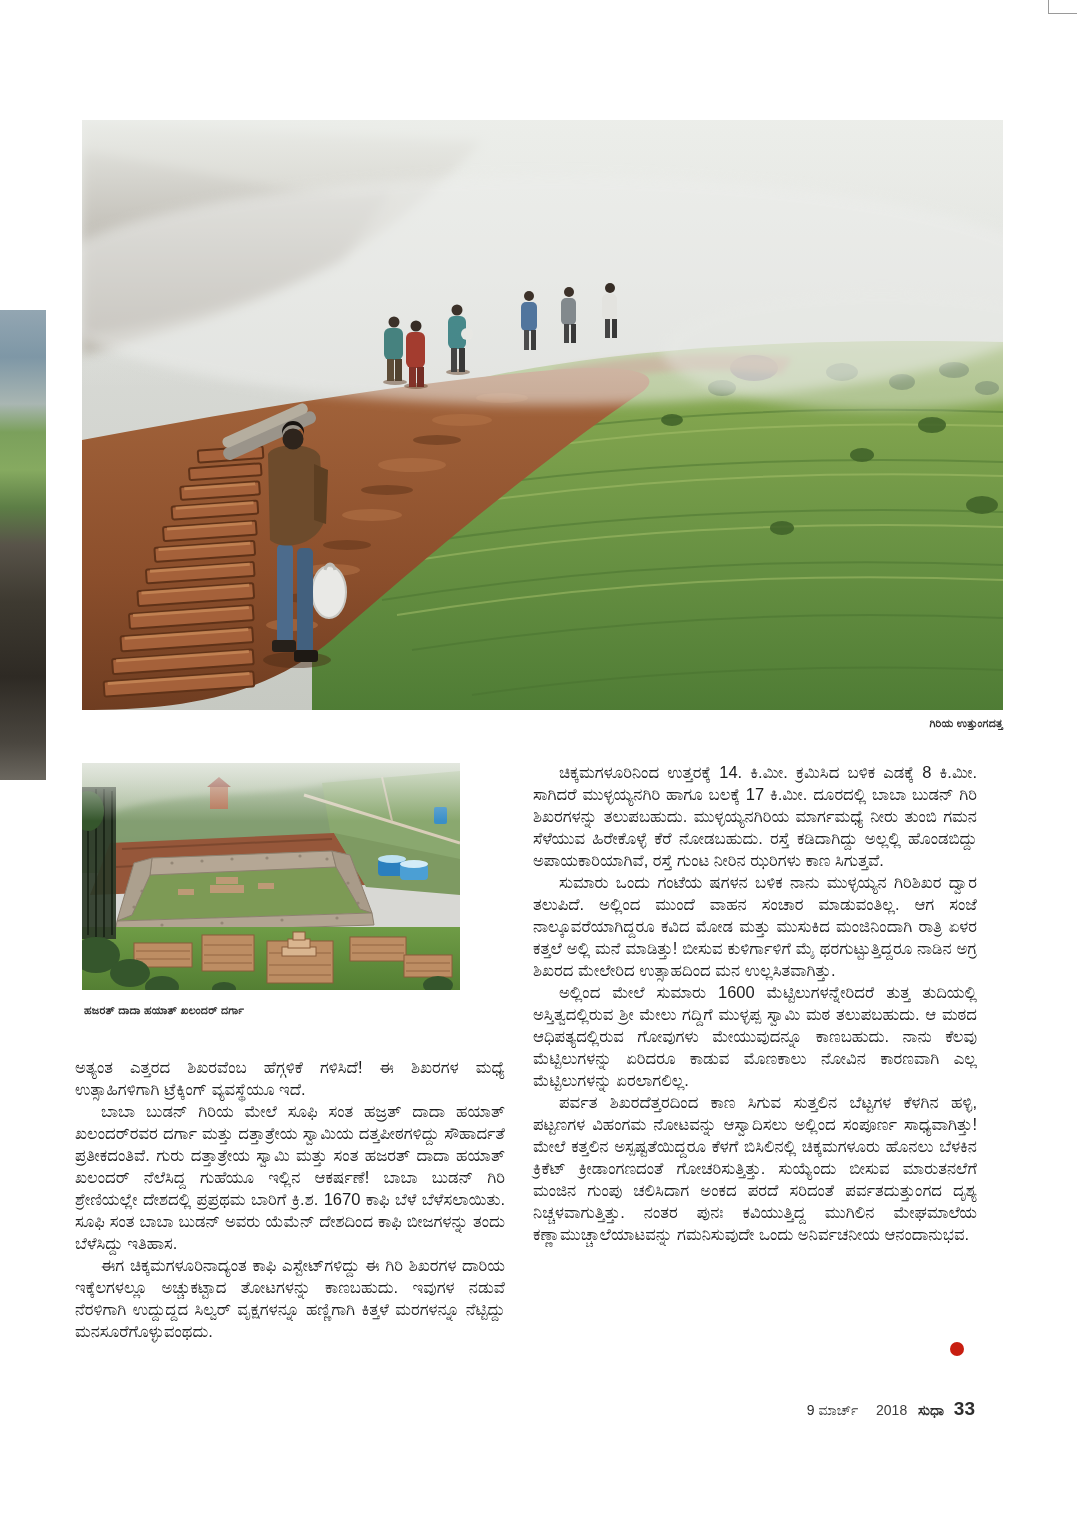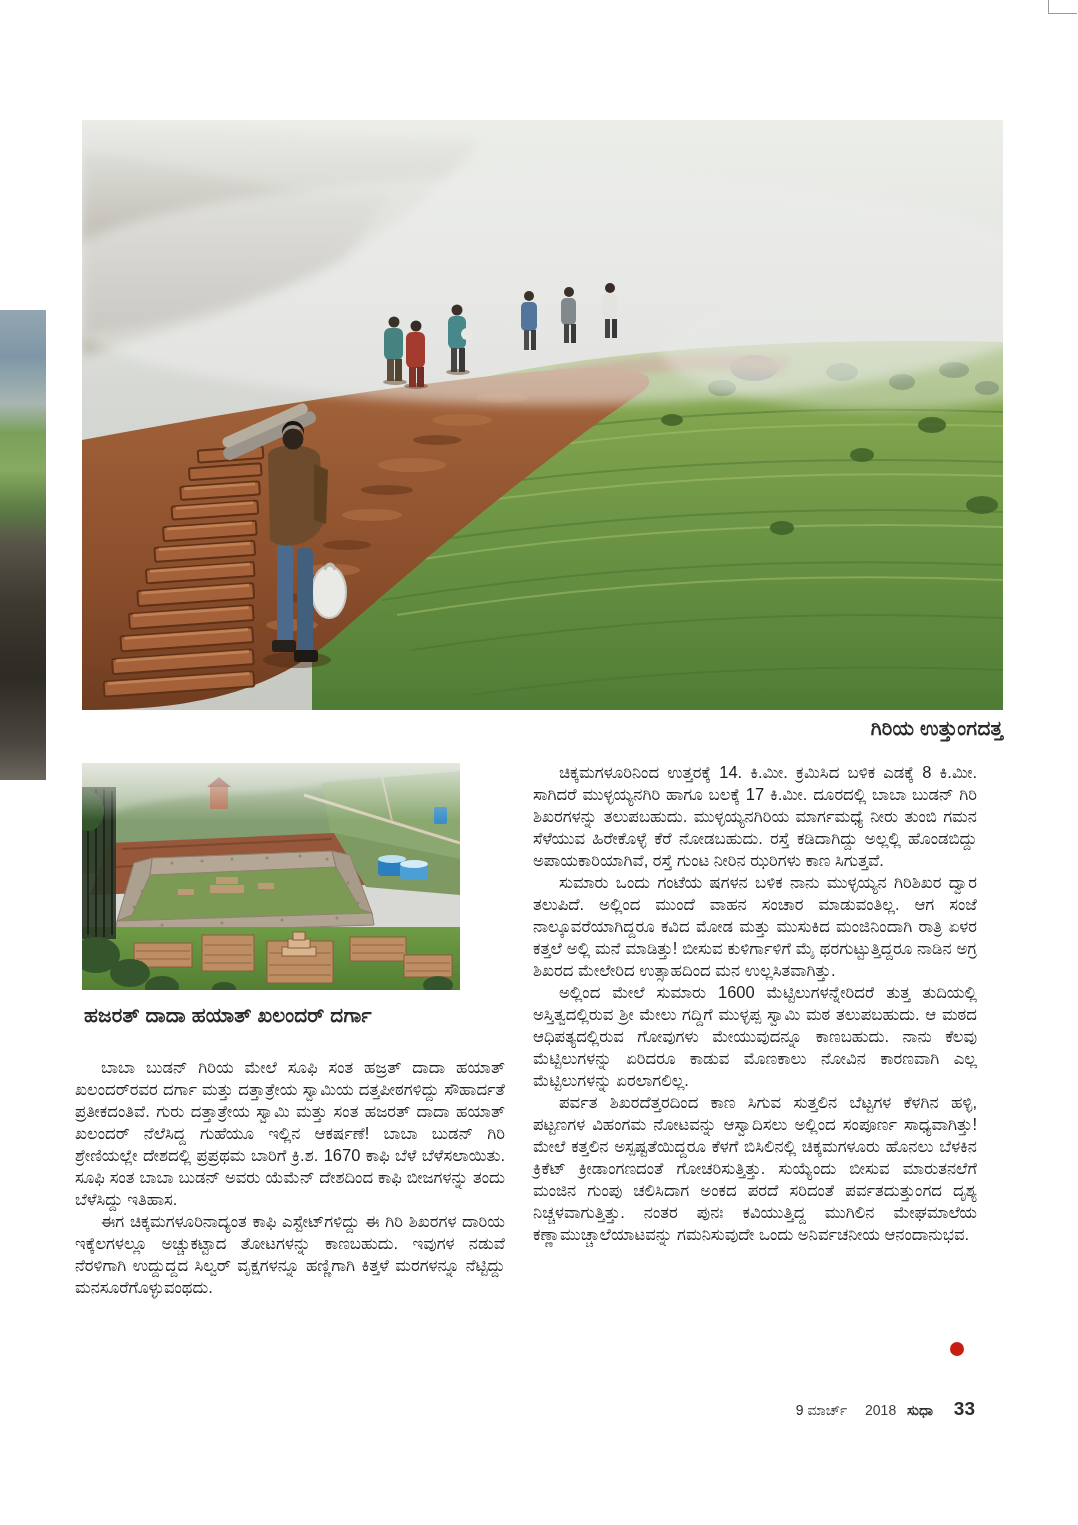--- a/index.html
+++ b/index.html
@@ -13,37 +13,37 @@
   
   .edge-sliver{position:absolute;left:0;top:310px;width:46px;height:470px;
     background:linear-gradient(to bottom,
       #93a6b2 0%, #7e97a6 10%, #a9b6b2 20%, #7ba05c 26%, #86aa60 34%,
       #5d7e46 42%, #585349 50%, #3e3a31 62%, #2e2a24 78%, #4a463f 92%, #6b675f 100%);
     border-right:2px solid #fff;}
   
   .photo{position:absolute;overflow:hidden;background:#d8d8d4;}
   .photo-main{left:82px;top:120px;width:921px;height:590px;}
   .photo-dargah{left:82px;top:763px;width:378px;height:227px;}
-  .caption{position:absolute;font-size:20px;font-weight:700;color:#2a2a2a;letter-spacing:.2px;}
+  .caption{position:absolute;font-size:11px;font-weight:700;color:#2a2a2a;letter-spacing:.2px;}
   .caption-main{left:603px;top:717px;width:400px;text-align:right;}
   .caption-dargah{left:84px;top:1004px;width:420px;text-align:left;}
   
   .col{position:absolute;font-size:16.5px;line-height:22px;text-align:justify;color:#1c1c1c;}
   .col-left{left:75px;top:1056px;width:430px;}
   .col-right{left:533px;top:761px;width:444px;}
   .col p{margin:0;}
   .col p.indent{text-indent:26px;}
   .end-dot{position:absolute;left:950px;top:1342px;width:14px;height:14px;border-radius:50%;
     background:#c81e10;}
   
   .footer{position:absolute;top:1398px;right:103px;font-size:14px;color:#2d2d2d;white-space:nowrap;}
   .footer .f-date{font-weight:400;}
   .footer .f-year{font-weight:400;color:#3c3c3c;margin-left:14px;}
   .footer .f-brand{font-weight:700;margin-left:7px;}
-  .footer .f-page{font-weight:700;font-size:19px;margin-left:17px;}
+  .footer .f-page{font-weight:700;font-size:19px;margin-left:6px;}
 </style>
 </head>
 <body>
 
 <div class="page">
 
   <div class="corner-mark"></div>
   <div class="edge-sliver"></div>
 
   <div class="photo photo-main">
@@ -333,20 +333,21 @@
           <ellipse cx="356" cy="222" rx="15" ry="9"></ellipse>
         <ellipse cx="142" cy="226" rx="12" ry="7"></ellipse>
           <ellipse cx="6" cy="48" rx="16" ry="20"></ellipse>
       </g>
       <rect x="0" y="0" width="378" height="58" fill="url(#mistS)"></rect>
     </svg>
   </div>
   <div class="caption caption-dargah">ಹಜರತ್ ದಾದಾ ಹಯಾತ್ ಖಲಂದರ್ ದರ್ಗಾ</div>
 
   <div class="col col-left">
+    <p>ಅತ್ಯಂತ ಎತ್ತರದ ಶಿಖರವೆಂಬ ಹೆಗ್ಗಳಿಕೆ ಗಳಿಸಿದೆ! ಈ ಶಿಖರಗಳ ಮಧ್ಯೆ ಉತ್ಸಾಹಿಗಳಿಗಾಗಿ ಟ್ರೆಕ್ಕಿಂಗ್ ವ್ಯವಸ್ಥೆಯೂ ಇದೆ.</p>
     <p class="indent">ಬಾಬಾ ಬುಡನ್ ಗಿರಿಯ ಮೇಲೆ ಸೂಫಿ ಸಂತ ಹಜ್ರತ್ ದಾದಾ ಹಯಾತ್ ಖಲಂದರ್‌ರವರ ದರ್ಗಾ ಮತ್ತು ದತ್ತಾತ್ರೇಯ ಸ್ವಾಮಿಯ ದತ್ತಪೀಠಗಳಿದ್ದು ಸೌಹಾರ್ದತೆ ಪ್ರತೀಕದಂತಿವೆ. ಗುರು ದತ್ತಾತ್ರೇಯ ಸ್ವಾಮಿ ಮತ್ತು ಸಂತ ಹಜರತ್ ದಾದಾ ಹಯಾತ್ ಖಲಂದರ್ ನೆಲೆಸಿದ್ದ ಗುಹೆಯೂ ಇಲ್ಲಿನ ಆಕರ್ಷಣೆ! ಬಾಬಾ ಬುಡನ್ ಗಿರಿ ಶ್ರೇಣಿಯಲ್ಲೇ ದೇಶದಲ್ಲಿ ಪ್ರಪ್ರಥಮ ಬಾರಿಗೆ ಕ್ರಿ.ಶ. 1670 ಕಾಫಿ ಬೆಳೆ ಬೆಳೆಸಲಾಯಿತು. ಸೂಫಿ ಸಂತ ಬಾಬಾ ಬುಡನ್ ಅವರು ಯೆಮೆನ್ ದೇಶದಿಂದ ಕಾಫಿ ಬೀಜಗಳನ್ನು ತಂದು ಬೆಳೆಸಿದ್ದು ಇತಿಹಾಸ.</p>
     <p class="indent">ಈಗ ಚಿಕ್ಕಮಗಳೂರಿನಾದ್ಯಂತ ಕಾಫಿ ಎಸ್ಟೇಟ್‌ಗಳಿದ್ದು ಈ ಗಿರಿ ಶಿಖರಗಳ ದಾರಿಯ ಇಕ್ಕೆಲಗಳಲ್ಲೂ ಅಚ್ಚುಕಟ್ಟಾದ ತೋಟಗಳನ್ನು ಕಾಣಬಹುದು. ಇವುಗಳ ನಡುವೆ ನೆರಳಿಗಾಗಿ ಉದ್ದುದ್ದದ ಸಿಲ್ವರ್ ವೃಕ್ಷಗಳನ್ನೂ ಹಣ್ಣಿಗಾಗಿ ಕಿತ್ತಳೆ ಮರಗಳನ್ನೂ ನೆಟ್ಟಿದ್ದು ಮನಸೂರೆಗೊಳ್ಳುವಂಥದು.</p>
   </div>
 
   <div class="col col-right">
     <p class="indent">ಚಿಕ್ಕಮಗಳೂರಿನಿಂದ ಉತ್ತರಕ್ಕೆ 14. ಕಿ.ಮೀ. ಕ್ರಮಿಸಿದ ಬಳಿಕ ಎಡಕ್ಕೆ 8 ಕಿ.ಮೀ. ಸಾಗಿದರೆ ಮುಳ್ಳಯ್ಯನಗಿರಿ ಹಾಗೂ ಬಲಕ್ಕೆ 17 ಕಿ.ಮೀ. ದೂರದಲ್ಲಿ ಬಾಬಾ ಬುಡನ್ ಗಿರಿ ಶಿಖರಗಳನ್ನು ತಲುಪಬಹುದು. ಮುಳ್ಳಯ್ಯನಗಿರಿಯ ಮಾರ್ಗಮಧ್ಯೆ ನೀರು ತುಂಬಿ ಗಮನ ಸೆಳೆಯುವ ಹಿರೇಕೊಳ್ಳೆ ಕೆರೆ ನೋಡಬಹುದು. ರಸ್ತೆ ಕಡಿದಾಗಿದ್ದು ಅಲ್ಲಲ್ಲಿ ಹೊಂಡಬಿದ್ದು ಅಪಾಯಕಾರಿಯಾಗಿವೆ, ರಸ್ತೆ ಗುಂಟ ನೀರಿನ ಝರಿಗಳು ಕಾಣ ಸಿಗುತ್ತವೆ.</p>
     <p class="indent">ಸುಮಾರು ಒಂದು ಗಂಟೆಯ ಷಗಳನ ಬಳಿಕ ನಾನು ಮುಳ್ಳಯ್ಯನ ಗಿರಿಶಿಖರ ದ್ವಾರ ತಲುಪಿದೆ. ಅಲ್ಲಿಂದ ಮುಂದೆ ವಾಹನ ಸಂಚಾರ ಮಾಡುವಂತಿಲ್ಲ. ಆಗ ಸಂಜೆ ನಾಲ್ಕೂವರೆಯಾಗಿದ್ದರೂ ಕವಿದ ಮೋಡ ಮತ್ತು ಮುಸುಕಿದ ಮಂಜಿನಿಂದಾಗಿ ರಾತ್ರಿ ಏಳರ ಕತ್ತಲೆ ಅಲ್ಲಿ ಮನೆ ಮಾಡಿತ್ತು! ಬೀಸುವ ಕುಳಿರ್ಗಾಳಿಗೆ ಮೈ ಥರಗುಟ್ಟುತ್ತಿದ್ದರೂ ನಾಡಿನ ಅಗ್ರ ಶಿಖರದ ಮೇಲೇರಿದ ಉತ್ಸಾಹದಿಂದ ಮನ ಉಲ್ಲಸಿತವಾಗಿತ್ತು.</p>
     <p class="indent">ಅಲ್ಲಿಂದ ಮೇಲೆ ಸುಮಾರು 1600 ಮೆಟ್ಟಿಲುಗಳನ್ನೇರಿದರೆ ತುತ್ತ ತುದಿಯಲ್ಲಿ ಅಸ್ತಿತ್ವದಲ್ಲಿರುವ ಶ್ರೀ ಮೇಲು ಗದ್ದಿಗೆ ಮುಳ್ಳಪ್ಪ ಸ್ವಾಮಿ ಮಠ ತಲುಪಬಹುದು. ಆ ಮಠದ ಆಧಿಪತ್ಯದಲ್ಲಿರುವ ಗೋವುಗಳು ಮೇಯುವುದನ್ನೂ ಕಾಣಬಹುದು. ನಾನು ಕೆಲವು ಮೆಟ್ಟಿಲುಗಳನ್ನು ಏರಿದರೂ ಕಾಡುವ ಮೊಣಕಾಲು ನೋವಿನ ಕಾರಣವಾಗಿ ಎಲ್ಲ ಮೆಟ್ಟಿಲುಗಳನ್ನು ಏರಲಾಗಲಿಲ್ಲ.</p>
     <p class="indent">ಪರ್ವತ ಶಿಖರದೆತ್ತರದಿಂದ ಕಾಣ ಸಿಗುವ ಸುತ್ತಲಿನ ಬೆಟ್ಟಗಳ ಕೆಳಗಿನ ಹಳ್ಳಿ, ಪಟ್ಟಣಗಳ ವಿಹಂಗಮ ನೋಟವನ್ನು ಆಸ್ವಾದಿಸಲು ಅಲ್ಲಿಂದ ಸಂಪೂರ್ಣ ಸಾಧ್ಯವಾಗಿತ್ತು! ಮೇಲೆ ಕತ್ತಲಿನ ಅಸ್ಪಷ್ಟತೆಯಿದ್ದರೂ ಕೆಳಗೆ ಬಿಸಿಲಿನಲ್ಲಿ ಚಿಕ್ಕಮಗಳೂರು ಹೊನಲು ಬೆಳಕಿನ ಕ್ರಿಕೆಟ್ ಕ್ರೀಡಾಂಗಣದಂತೆ ಗೋಚರಿಸುತ್ತಿತ್ತು. ಸುಯ್ಯೆಂದು ಬೀಸುವ ಮಾರುತನಲೆಗೆ ಮಂಜಿನ ಗುಂಪು ಚಲಿಸಿದಾಗ ಅಂಕದ ಪರದೆ ಸರಿದಂತೆ ಪರ್ವತದುತ್ತುಂಗದ ದೃಶ್ಯ ನಿಚ್ಚಳವಾಗುತ್ತಿತ್ತು. ನಂತರ ಪುನಃ ಕವಿಯುತ್ತಿದ್ದ ಮುಗಿಲಿನ ಮೇಘಮಾಲೆಯ ಕಣ್ಣಾಮುಚ್ಚಾಲೆಯಾಟವನ್ನು ಗಮನಿಸುವುದೇ ಒಂದು ಅನಿರ್ವಚನೀಯ ಆನಂದಾನುಭವ.</p>
   </div>

